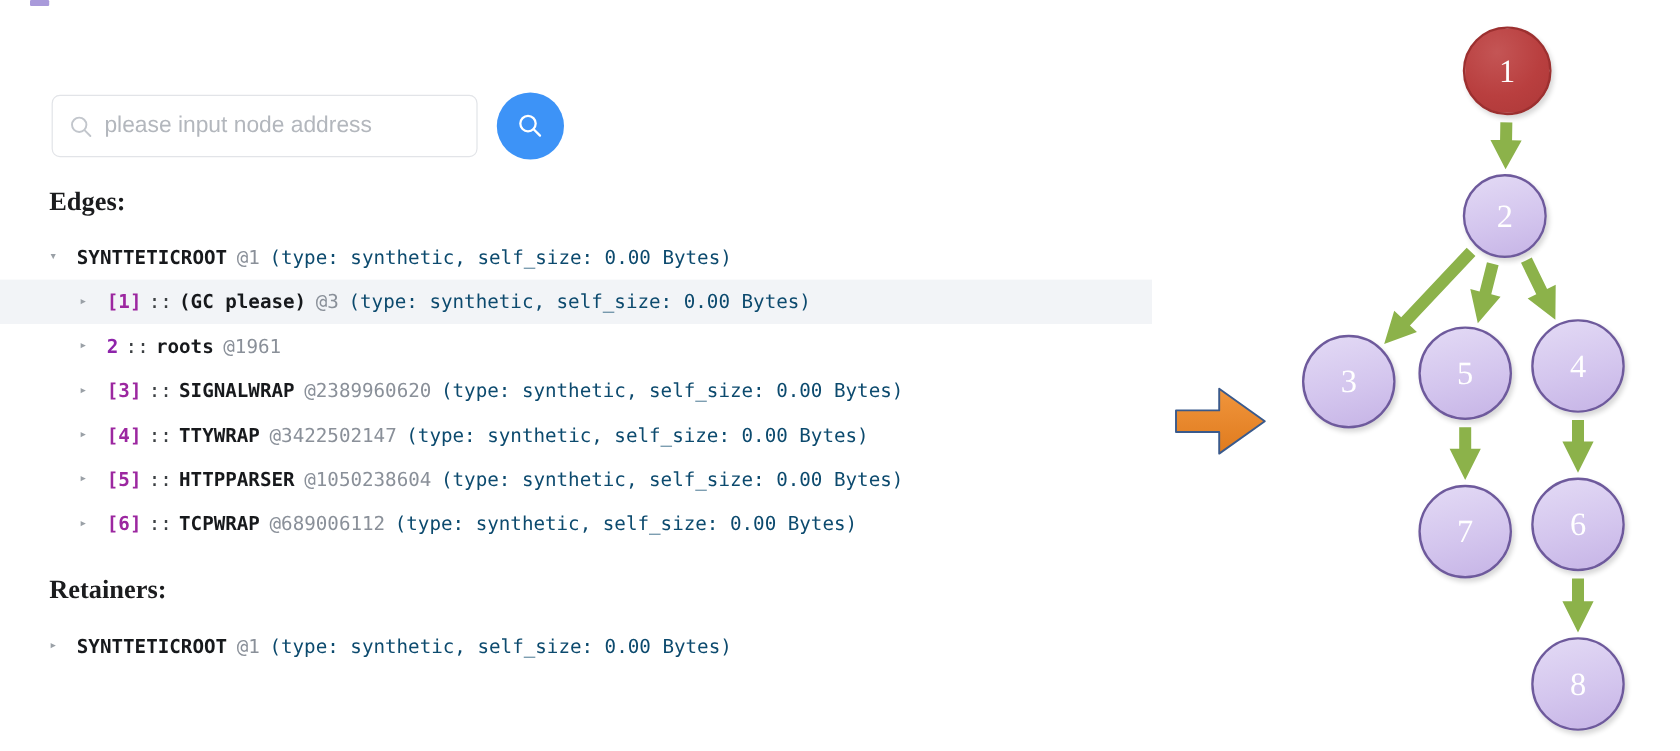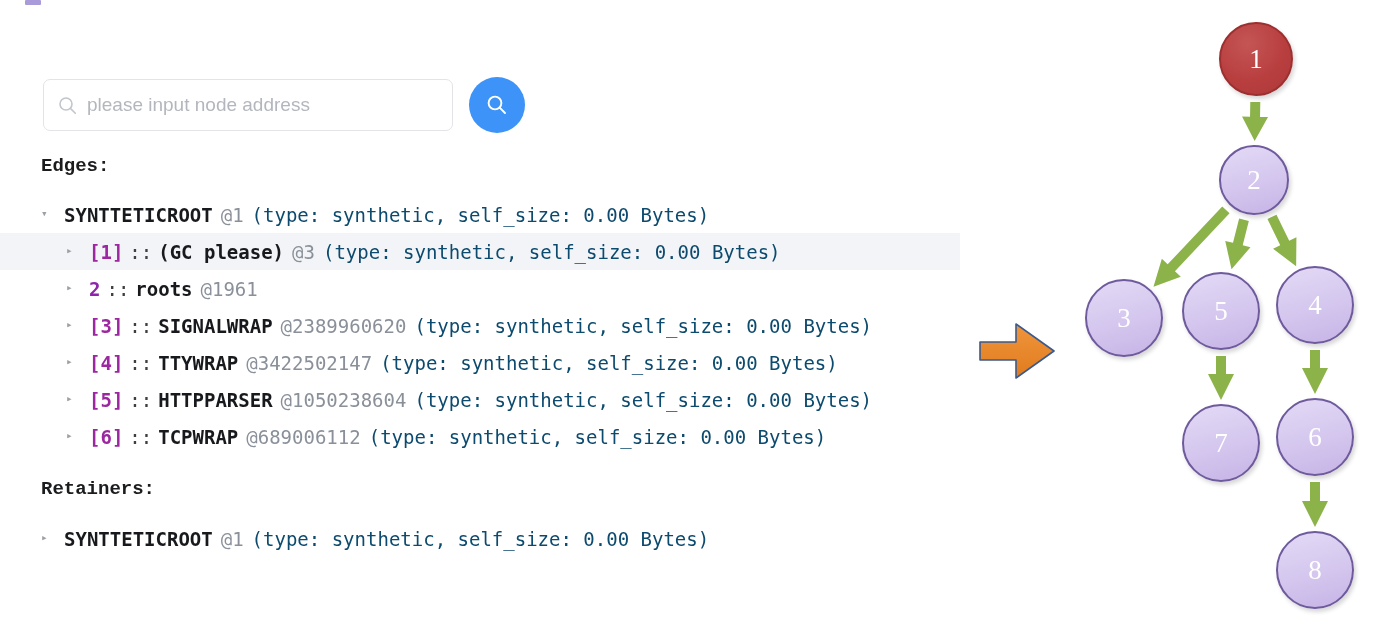--- a/index.html
+++ b/index.html
@@ -39,21 +39,21 @@
   
   .search-row {
     position: absolute;
     left: 43px;
     top: 77px;
     display: flex;
     align-items: center;
     gap: 16px;
   }
   .search-box {
-    width: 410px;
+    width: 355px;
     height: 52px;
     box-sizing: border-box;
     border: 1px solid #e2e4e8;
     border-radius: 7px;
     background: #fff;
     display: flex;
     align-items: center;
     padding: 0 14px;
     gap: 10px;
   }
@@ -85,43 +85,43 @@
     align-items: center;
     justify-content: center;
     cursor: pointer;
     padding: 0;
   }
 
   
   .section-title {
     position: absolute;
     left: 41px;
-    font-family: Liberation Mono, monospace;
-    font-size: 19px;
+    font-family: Liberation Serif, serif;
+    font-size: 22px;
     font-weight: 700;
     color: #1b1c1e;
     letter-spacing: 0px;
   }
   #edges-title { top: 155px; }
   #retainers-title { top: 478px; }
 
   
   .tree {
     position: absolute;
     left: 0;
   }
   #edges-tree { top: 196px; width: 960px; }
   #retainers-tree { top: 520px; width: 960px; }
 
   .row {
     height: 37px;
     display: flex;
     align-items: center;
     font-family: "DejaVu Sans Mono", "Liberation Mono", monospace;
-    font-size: 19px;
+    font-size: 16px;
     white-space: nowrap;
     padding-left: 41px;
     box-sizing: border-box;
   }
   .row.depth-1 { padding-left: 41px; }
   .row.depth-2 { padding-left: 66px; }
   .row.selected {
     background: #f2f4f7;
   }
 

